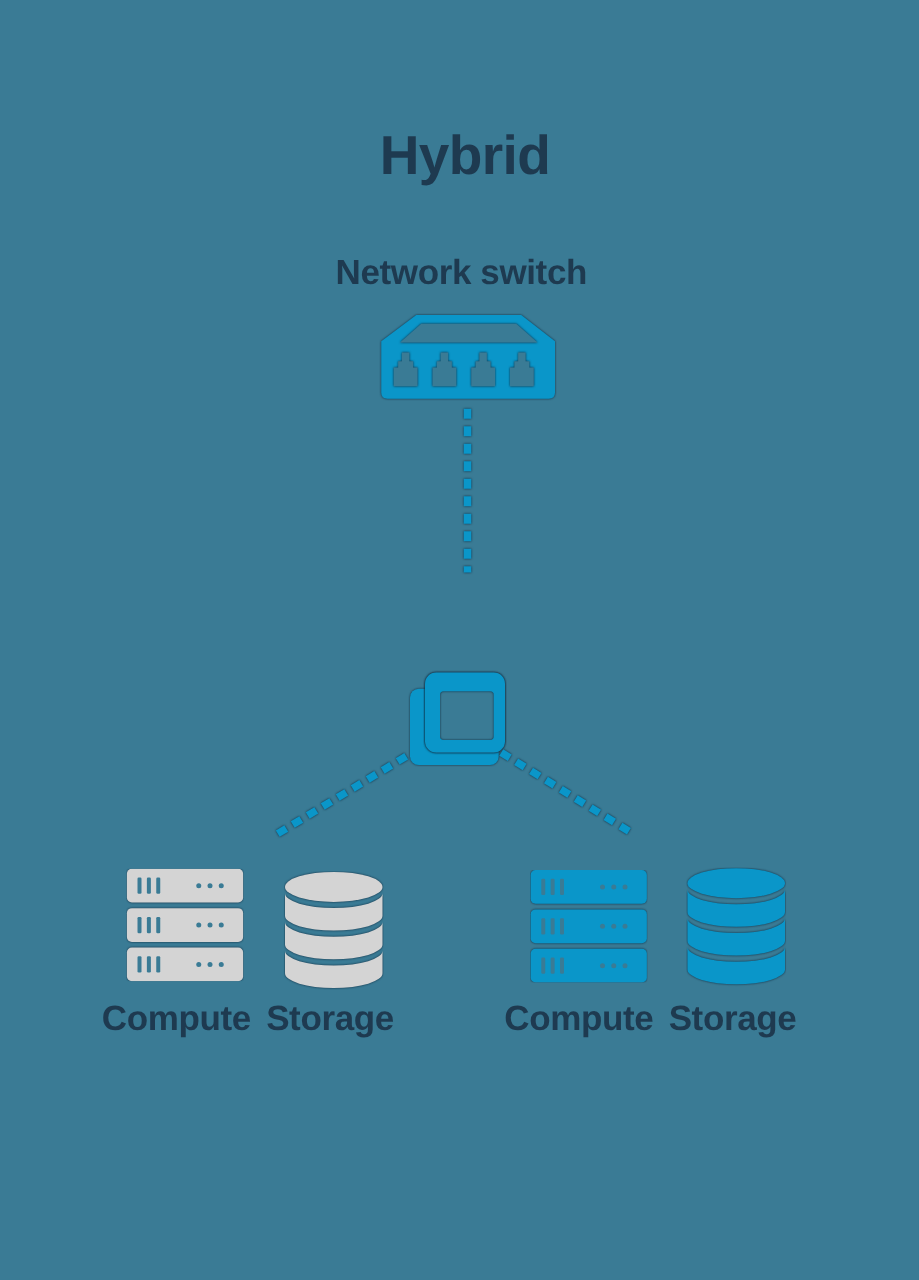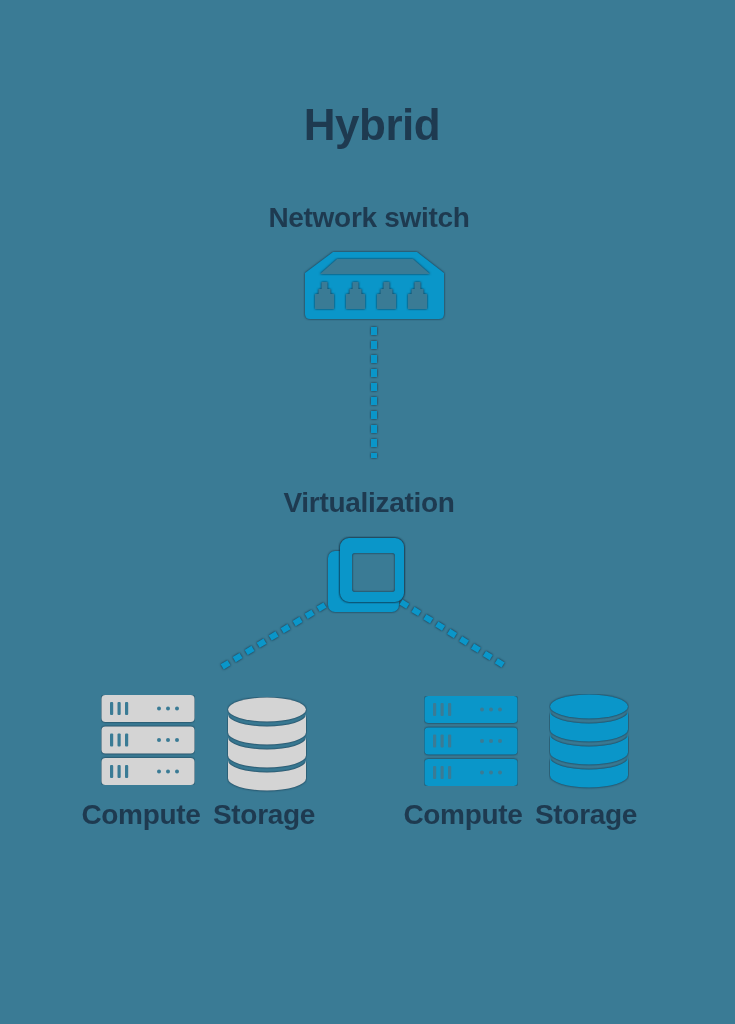--- a/index.html
+++ b/index.html
@@ -121,21 +121,20 @@
 
     <style>
       .unit{fill:var(--unit, var(--blue));}
     </style>
   </svg>
 
   <div class="label node-label" style="left:369px;top:202px;">Network switch</div>
 
   <div class="label title" style="left:372px;top:100px;">Hybrid</div>
 
-  <div class="label node-label" style="left:369px;top:487px;">Virtualization</div>
 
   <div class="label node-label" style="left:141px;top:799px;">Compute</div>
   <div class="label node-label" style="left:264px;top:799px;">Storage</div>
 
   <div class="label node-label" style="left:463px;top:799px;">Compute</div>
   <div class="label node-label" style="left:586px;top:799px;">Storage</div>
 
 </div>
 
 </body></html>

